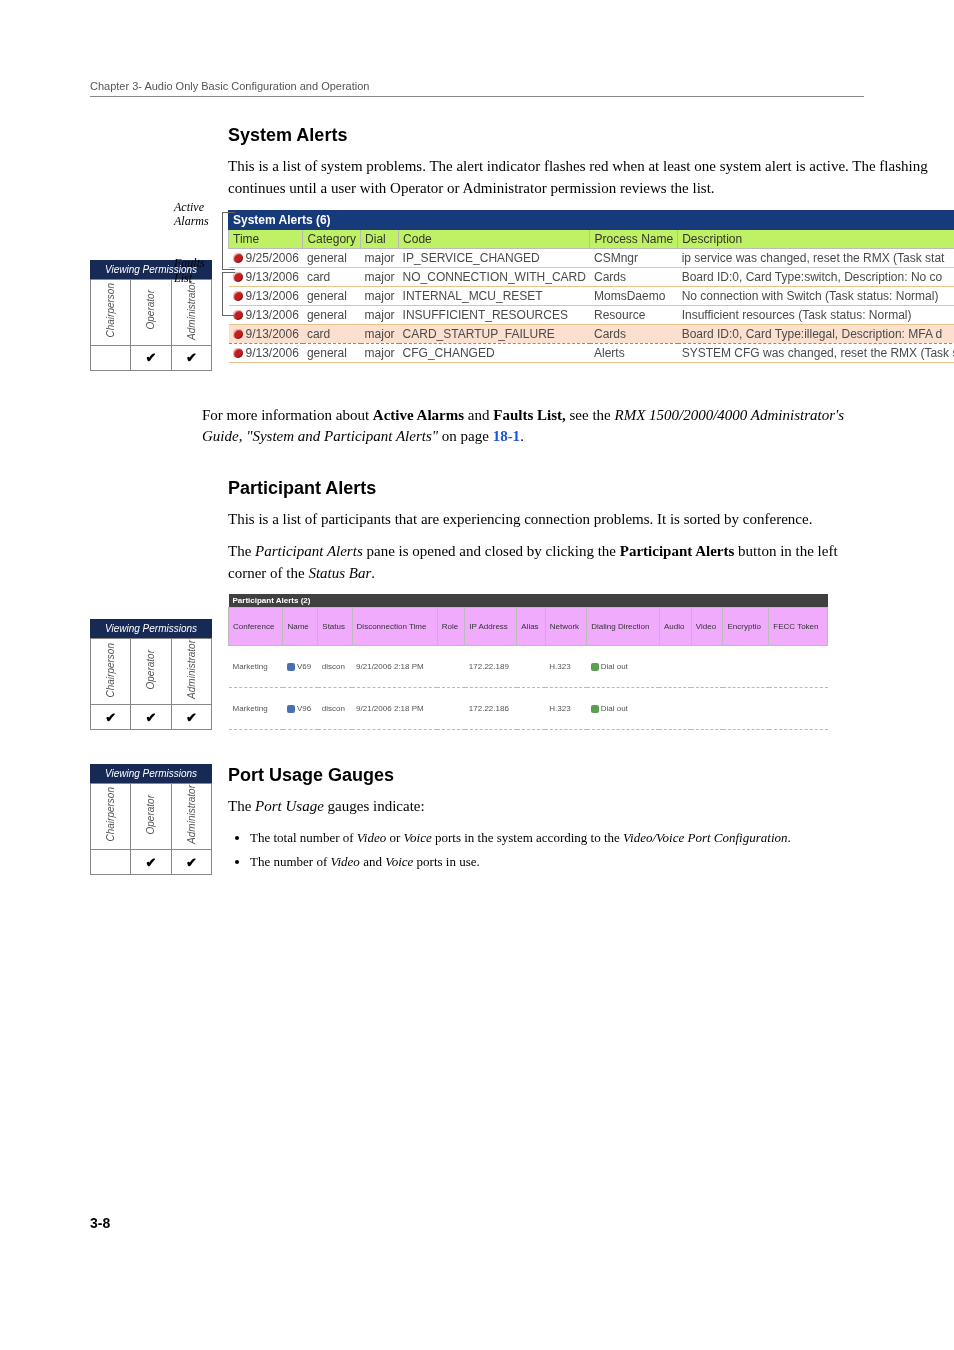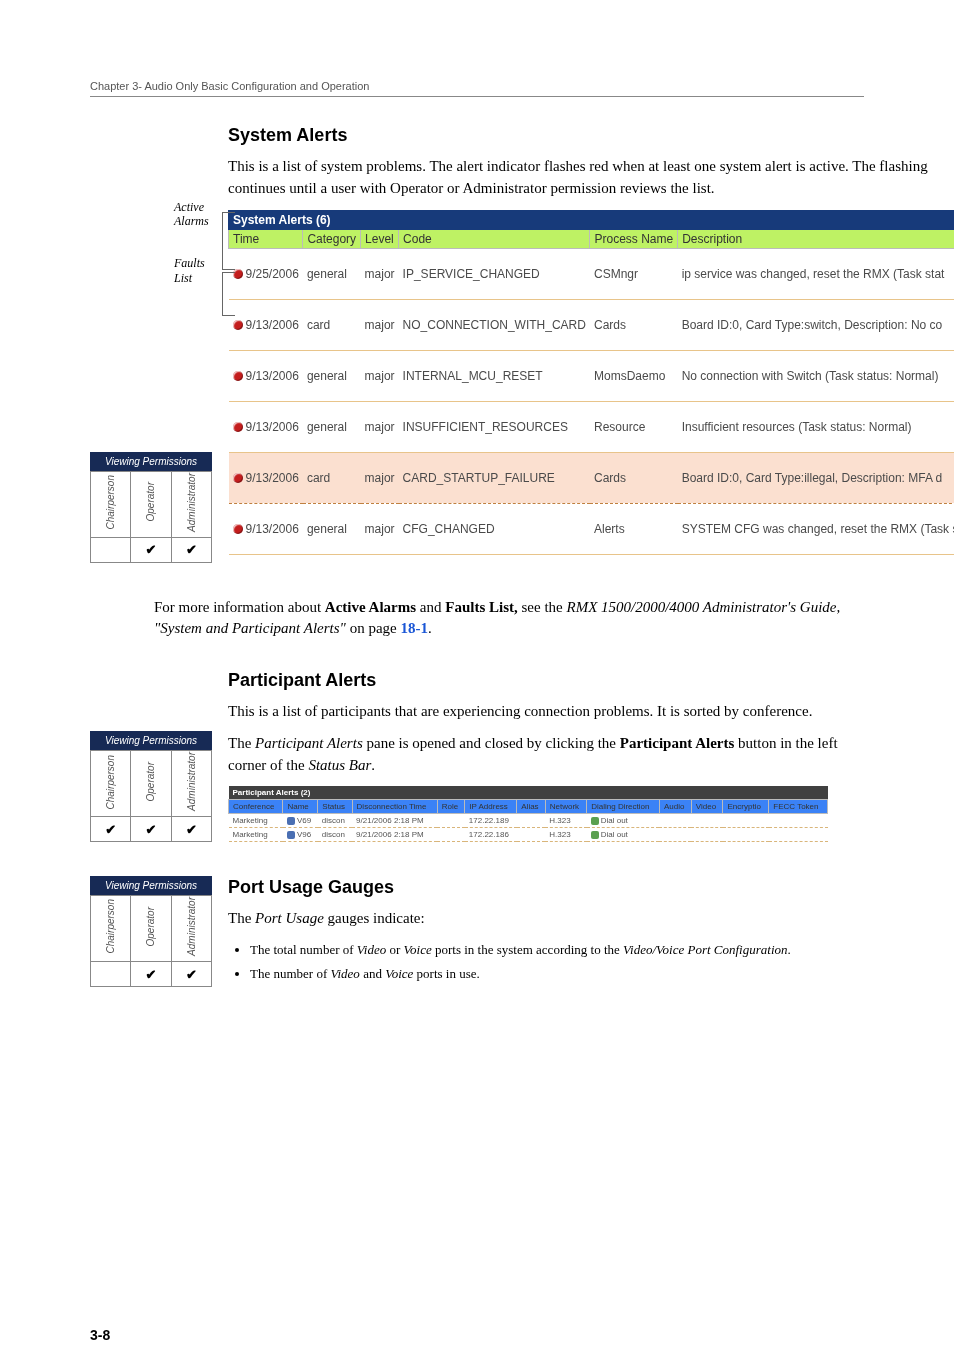--- a/index.html
+++ b/index.html
@@ -83,21 +83,21 @@
     margin: 0 0 10px 0;
   }
   p {
     margin: 0 0 10px 0;
     font-size: 15px;
     line-height: 1.45;
   }
   .ital { font-style: italic; }
   .bold { font-weight: bold; }
   .after-box {
-    margin-left: 64px;
+    margin-left: 112px;
     margin-top: 10px;
     margin-bottom: 30px;
   }
   .after-box p {
     margin-bottom: 0;
   }
   .link { color: #1a56d6; font-weight: bold; }
   .page-num {
     font-family: Arial, Helvetica, sans-serif;
     font-weight: bold;
@@ -157,21 +157,21 @@
   table.shot th {
     background: #bef264;
     color: #333;
     font-weight: normal;
     text-align: left;
     padding: 2px 4px;
     border: 1px solid #bbb;
     white-space: nowrap;
   }
   table.shot td {
-    padding: 18px 4px;
+    padding: 2px 4px;
     border-bottom: 1px solid #e8c48a;
     color: #4a4a4a;
     white-space: nowrap;
   }
   table.shot tr.sel td {
     background: #fbe0d0;
     border-bottom: 1px dashed #c08040;
   }
   .red-dot {
     display: inline-block;
@@ -189,31 +189,31 @@
     font-size: 9px;
     width: 600px;
   }
   table.shot2 .title-row td {
     background: #404040;
     color: #fff;
     font-weight: bold;
     padding: 2px 4px;
   }
   table.shot2 th {
-    background: #3b82f6;
+    background: #f0abfc;
     color: #333;
     font-weight: normal;
     text-align: left;
-    padding: 2px 4px;
+    padding: 14px 4px;
     border: 1px solid #bbb;
     white-space: nowrap;
     font-size: 8px;
   }
   table.shot2 td {
-    padding: 2px 4px;
+    padding: 16px 4px;
     border-bottom: 1px dashed #d9b57a;
     color: #555;
     white-space: nowrap;
     font-size: 8px;
   }
   .mini-ic {
     display: inline-block;
     width: 8px;
     height: 8px;
     background: #5aa050;
@@ -271,21 +271,21 @@
         <div class="bracket"></div>
         <div class="bracket2"></div>
         <table class="shot">
           <tbody>
               <tr class="title-row">
                 <td colspan="6">System Alerts (6)</td>
               </tr>
           <tr id="sa-head">
                 <th>Time</th>
                 <th>Category</th>
-                <th>Level</th>
+                <th>Dial</th>
                 <th>Code</th>
                 <th>Process Name</th>
                 <th>Description</th>
               </tr>
           </tbody>
             <tbody id="sa-body">
               <tr>
                 <td><span class="red-dot"></span>9/25/2006</td>
                 <td>general</td>
                 <td>major</td>

